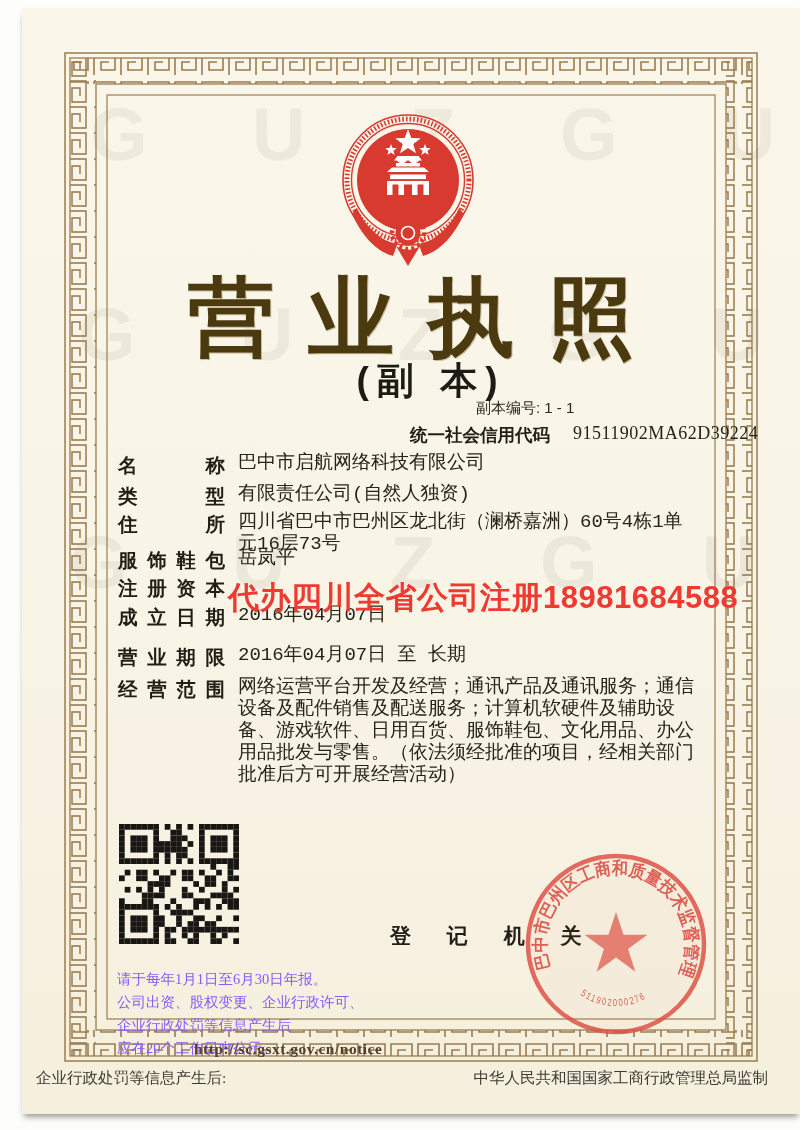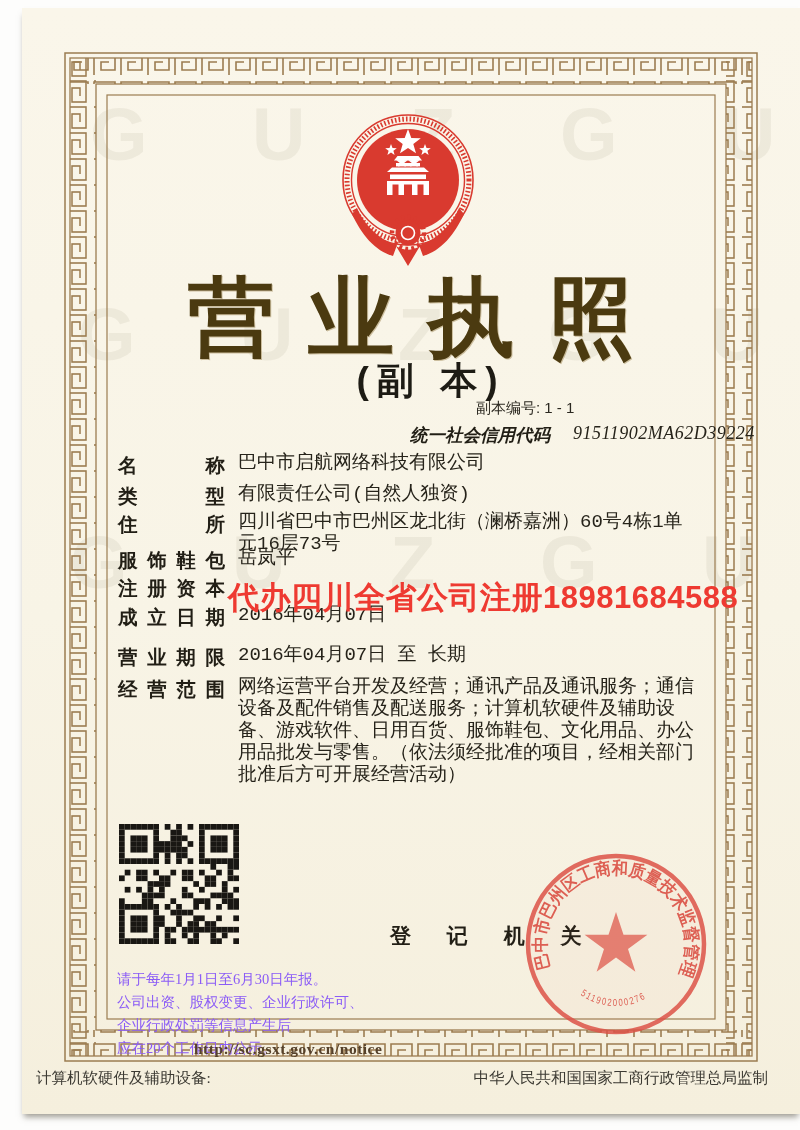--- a/index.html
+++ b/index.html
@@ -11,21 +11,21 @@
   .ghost{position:absolute;font-weight:700;font-size:74px;letter-spacing:42px;
          color:rgba(160,148,120,0.12);white-space:nowrap;z-index:1;}
   .frame{position:absolute;left:64px;top:52px;z-index:2;}
   .emblem{position:absolute;left:340px;top:104px;z-index:3;}
   .doc-title{position:absolute;left:64px;top:260px;width:694px;text-align:center;
          font-size:86px;font-weight:700;letter-spacing:34px;text-indent:34px;
          color:#4b3a10;z-index:3;text-shadow:1px 1px 0 rgba(120,90,20,.35);}
   .doc-subtitle{position:absolute;left:64px;top:356px;width:734px;text-align:center;
          font-size:37px;font-weight:700;letter-spacing:8px;color:#1d1b14;z-index:3;}
   .copy-number{position:absolute;left:476px;top:399px;font-size:15px;color:#2b2820;z-index:3;}
-  .credit-row{position:absolute;left:410px;top:423px;display:flex;gap:13px;z-index:3;font-style:italic;}
+  .credit-row{position:absolute;left:410px;top:423px;display:flex;gap:13px;z-index:3;}
   .credit-label{font-size:17.5px;font-weight:700;color:#211e15;}
   .credit-code{font-size:18px;font-family:"Liberation Serif",serif;color:#26231a;letter-spacing:.5px;margin-left:10px;}
   .fields{position:absolute;left:118px;top:0;width:580px;z-index:3;}
   .frow{position:absolute;display:flex;width:580px;}
   .frow .lab{width:107px;flex:none;font-size:19.5px;font-weight:700;color:#211e15;
          text-align:justify;text-align-last:justify;text-justify:inter-character;}
   .frow .val{margin-left:13px;flex:1;font-size:19px;line-height:22px;color:#26231a;
          font-family:Liberation Mono, monospace;}
   .fr0{top:452px}.fr1{top:483px}.fr2{top:511px}.fr3{top:547px}
   .fr4{top:575px}.fr5{top:604px}.fr6{top:644px}.fr7{top:676px}
@@ -404,17 +404,17 @@
       <textPath href="#sealArc" startOffset="0" textLength="292" lengthAdjust="spacingAndGlyphs">巴中市巴州区工商和质量技术监督管理局</textPath>
     </text>
     <text font-size="10" fill="#d9463b" letter-spacing="2" font-family="Liberation Sans, sans-serif">
       <textPath href="#sealSerialArc" startOffset="0" textLength="70" lengthAdjust="spacingAndGlyphs">511902000276</textPath>
     </text>
   </svg>
 
 
   <div class="border-url">http://sc.gsxt.gov.cn/notice</div>
   <div class="footrow">
-    <span>计算机软硬件及辅助设备:</span>
+    <span>企业行政处罚等信息产生后:</span>
     <span>中华人民共和国国家工商行政管理总局监制</span>
   </div>
 
 </div>
 
 </body></html>

